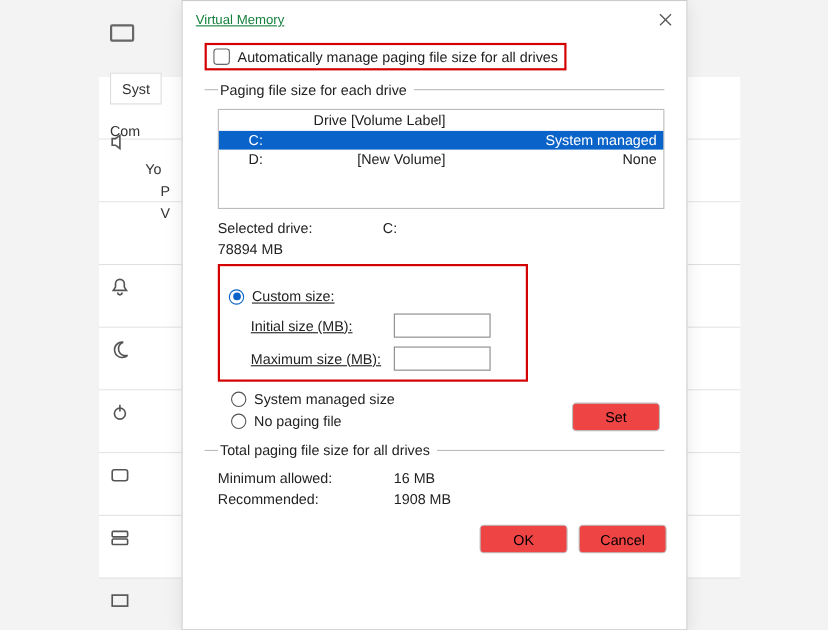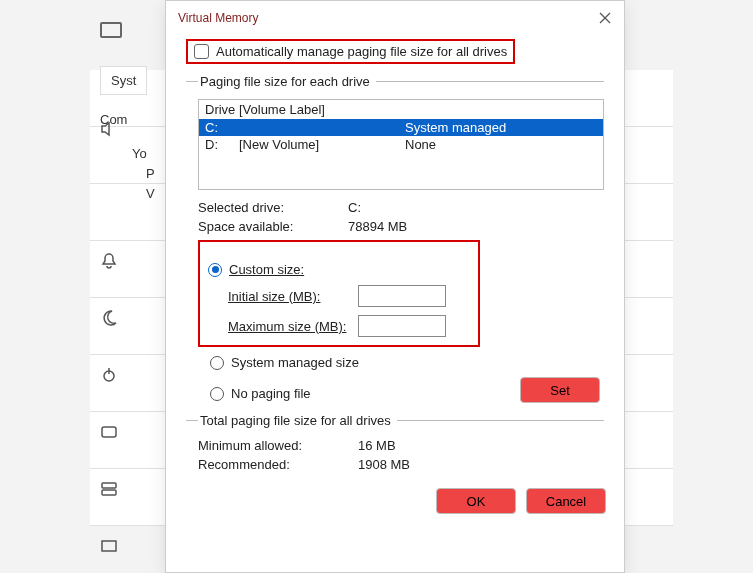--- a/index.html
+++ b/index.html
@@ -8,28 +8,28 @@
   .bg-row { height: 57px; border-bottom: 1px solid #e0e0e0; background: #fff; }
   .syst { position: absolute; top: 66px; left: 100px; background: #fff; border: 1px solid #ddd; padding: 6px 10px; font-size: 13px; color: #333; }
   .com { position: absolute; top: 112px; left: 100px; font-size: 13px; color: #333; }
   .y { position: absolute; top: 146px; left: 132px; font-size: 13px; color: #333; }
   .p { position: absolute; top: 166px; left: 146px; font-size: 13px; color: #333; }
   .v { position: absolute; top: 186px; left: 146px; font-size: 13px; color: #333; }
   .left-icons { position: absolute; left: 100px; top: 100px; }
   .left-icons div { height: 57px; display: flex; align-items: center; color: #555; }
   .dialog { position: absolute; left: 165px; top: 0; width: 460px; height: 573px; background: #fff; border: 1px solid #ccc; box-shadow: 0 4px 16px rgba(0,0,0,0.1); }
   .titlebar { height: 34px; display: flex; align-items: center; padding: 0 12px; position: relative; }
-  .titlebar .title { font-size: 12px; color: #7f1d1d; }
+  .titlebar .title { font-size: 12px; color: #15803d; text-decoration: underline; }
   .close-x { position: absolute; right: 10px; top: 8px; width: 18px; height: 18px; display: flex; align-items: center; justify-content: center; color: #555; }
   .content { padding: 4px 20px 0 20px; font-size: 13px; color: #222; }
   .hl { border: 2px solid #d40000; padding: 3px 6px; display: inline-flex; align-items: flex-start; gap: 7px; }
   .chk { width: 15px; height: 15px; border: 1.5px solid #666; border-radius: 3px; background: #fff; flex-shrink: 0; }
   fieldset.group { border: none; border-top: 1px solid #bbb; margin: 10px 0 0 0; padding: 6px 0 0 12px; position: relative; }
   fieldset.group > legend { font-size: 13px; padding-right: 6px; color: #222; }
-  .table { border: 1px solid #bbb; margin-top: 4px; margin-right: 0; }
+  .table { border: 1px solid #bbb; margin-top: 4px; margin-right: 0; text-align: right; }
   .thead { display: flex; font-size: 13px; padding: 2px 6px; }
   .tc-drive { flex: 0 0 200px; }
   .tc-size { flex: 1; }
   .trow { display: flex; font-size: 13px; padding: 1px 6px; }
   .trow.sel { background: #0a63c9; color: #fff; }
   .td-drv { width: 34px; }
   .td-vol { flex: 0 0 166px; }
   .td-sz { flex: 1; }
   .tpad { height: 36px; }
   .kv { display: flex; gap: 0; font-size: 13px; margin-top: 4px; }
@@ -144,21 +144,20 @@
           <div class="td-sz">None</div>
         </div>
         <div class="tpad"></div>
       </div>
 
       <div class="kv" style="margin-top:10px;">
         <div class="k">Selected drive:</div>
         <div>C:</div>
       </div>
       <div class="kv">
-        <div class="k">Space available:</div>
         <div>78894 MB</div>
       </div>
 
       <div class="hl2">
         <div class="radio-row">
           <span class="radio checked"></span>
           <span>Custom size:</span>
         </div>
         <div class="irow">
           <span class="lbl">Initial size (MB):</span>
@@ -167,21 +166,21 @@
         <div class="irow">
           <span class="lbl">Maximum size (MB):</span>
           <input type="text" style="">
         </div>
       </div>
 
       <div class="radio-row indent" style="margin-top:8px;">
         <span class="radio"></span>
         <span>System managed size</span>
       </div>
-      <div class="radio-row indent" style="margin-top:16px;">
+      <div class="radio-row indent" style="margin-top:5px;">
         <span class="radio"></span>
         <span>No paging file</span>
       </div>
       <div class="set-row">
         <button class="btn">Set</button>
       </div>
     </fieldset>
 
     <fieldset class="group total">
       <legend>Total paging file size for all drives</legend>

